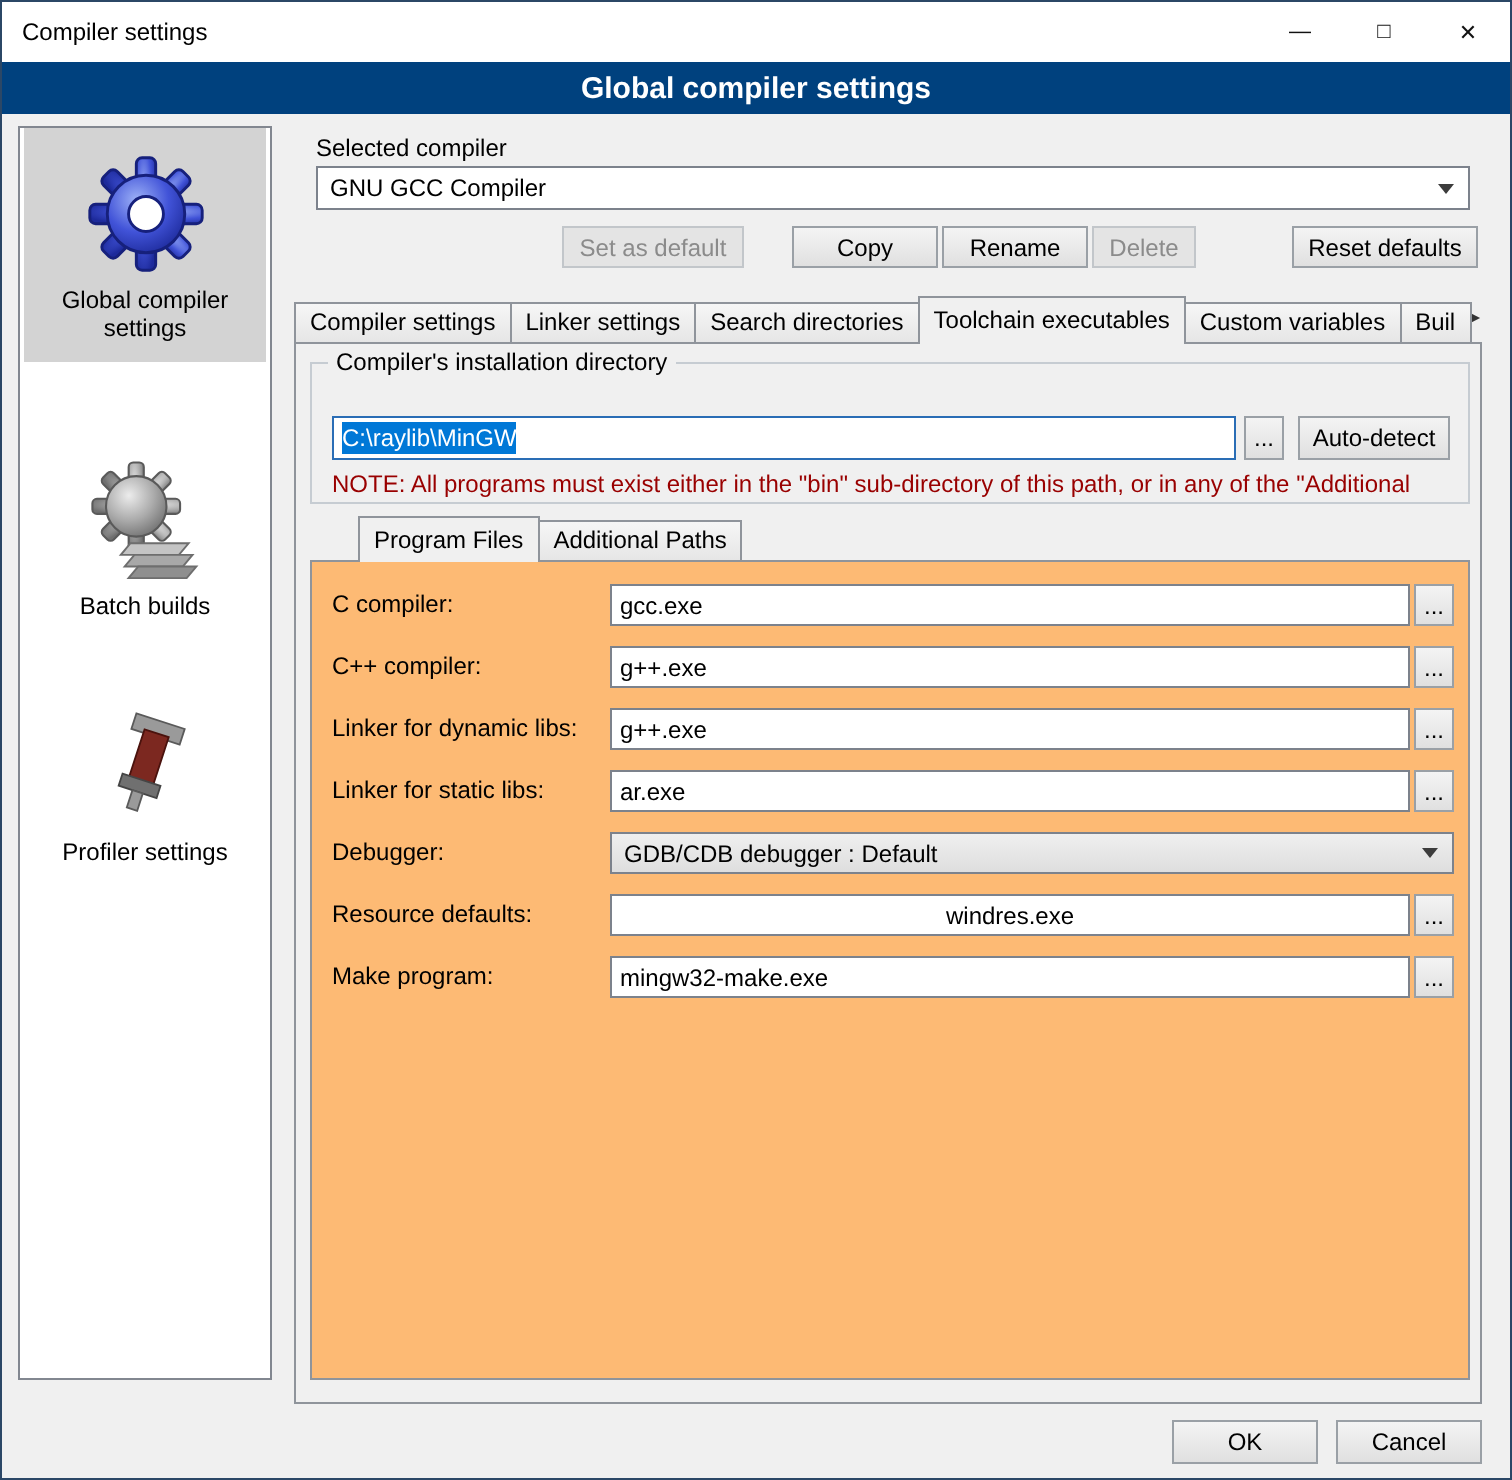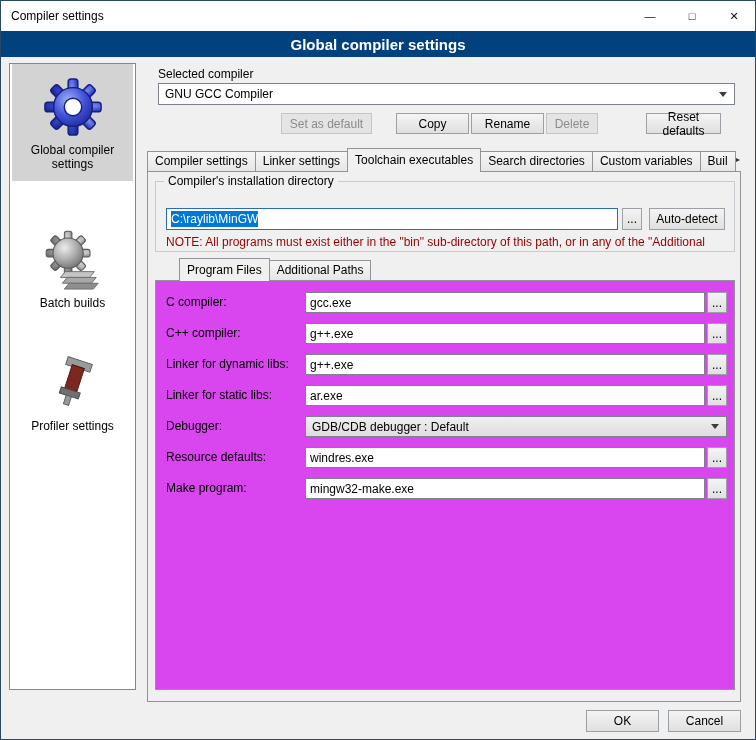--- a/index.html
+++ b/index.html
@@ -55,21 +55,21 @@
   input.tinput{padding:0 4px;}
   .tinput.focused{border-color:#2a6db5;}
   .sel-text{background:var(--selection-bg,#0078d7);color:#fff;padding:1px 0;}
   .note{position:absolute;left:10px;top:53px;width:562px;white-space:nowrap;overflow:hidden;
     color:var(--note-text,#990000);}
   
   .subtabs{position:absolute;left:7px;top:86px;height:23px;display:flex;align-items:flex-end;z-index:2;margin-left:24px;}
   .subtabs .tab{margin-bottom:1px;}
   .subtabs .tab.active{height:23px;margin-bottom:0;background:#f0f0f0;padding-top:4px;}
   .subpanel{position:absolute;left:7px;top:108px;width:580px;height:410px;box-sizing:border-box;
-    background:#d946ef;border:1px solid #8f949b;}
+    background:#fdba74;border:1px solid #8f949b;}
   .flabel{position:absolute;left:10px;white-space:nowrap;}
   .row-input{left:149px;width:400px;height:21px;}
   .row-browse{left:551px;width:20px;height:21px;}
   .row-combo{left:149px;width:422px;height:21px;}
 </style>
 </head>
 <body>
 
 <div class="window">
 
@@ -153,27 +153,27 @@
     <span class="static" style="left:157px;top:10px">Selected compiler</span>
     <div class="combo" style="left:157px;top:26px;width:577px;height:22px">
       <span>GNU GCC Compiler</span>
       <span class="arrow"></span>
     </div>
 
     <button class="btn disabled" style="left:280px;top:56px;width:91px;height:21px">Set as default</button>
     <button class="btn" style="left:395px;top:56px;width:73px;height:21px">Copy</button>
     <button class="btn" style="left:470px;top:56px;width:73px;height:21px">Rename</button>
     <button class="btn disabled" style="left:545px;top:56px;width:52px;height:21px">Delete</button>
-    <button class="btn" style="left:645px;top:56px;width:75px;height:21px">Reset defaults</button>
+    <button class="btn" style="left:645px;top:56px;width:93px;height:21px">Reset defaults</button>
 
     <div class="tabs">
       <span class="tab">Compiler settings</span>
       <span class="tab">Linker settings</span>
+      <span class="tab">Search directories</span>
       <span class="tab active">Toolchain executables</span>
-      <span class="tab">Search directories</span>
       <span class="tab">Custom variables</span>
       <span class="tab">Buil</span>
     </div>
     <span class="tabarrow" style="left:724px">◄</span>
     <span class="tabarrow" style="left:733px">►</span>
 
     <div class="panel">
 
       <div class="groupbox">
         <span class="legend">Compiler's installation directory</span>
@@ -219,21 +219,21 @@
         <div>
           <span class="flabel" style="top:138px">Debugger:</span>
           <div class="combo gray row-combo" style="position:absolute;top:135px">
             <span>GDB/CDB debugger : Default</span>
             <span class="arrow"></span>
           </div>
         </div>
 
         <div>
           <span class="flabel" style="top:169px">Resource defaults:</span>
-          <input class="tinput row-input" style="top: 166px;" value="windres.exe">
+          <input class="tinput row-input" style="top: 166px; text-align: center;" value="windres.exe">
           <button class="btn row-browse" style="top:166px">...</button>
         </div>
 
         <div>
           <span class="flabel" style="top:200px">Make program:</span>
           <input class="tinput row-input" style="top: 197px;" value="mingw32-make.exe">
           <button class="btn row-browse" style="top:197px">...</button>
         </div>
 
       </div>

